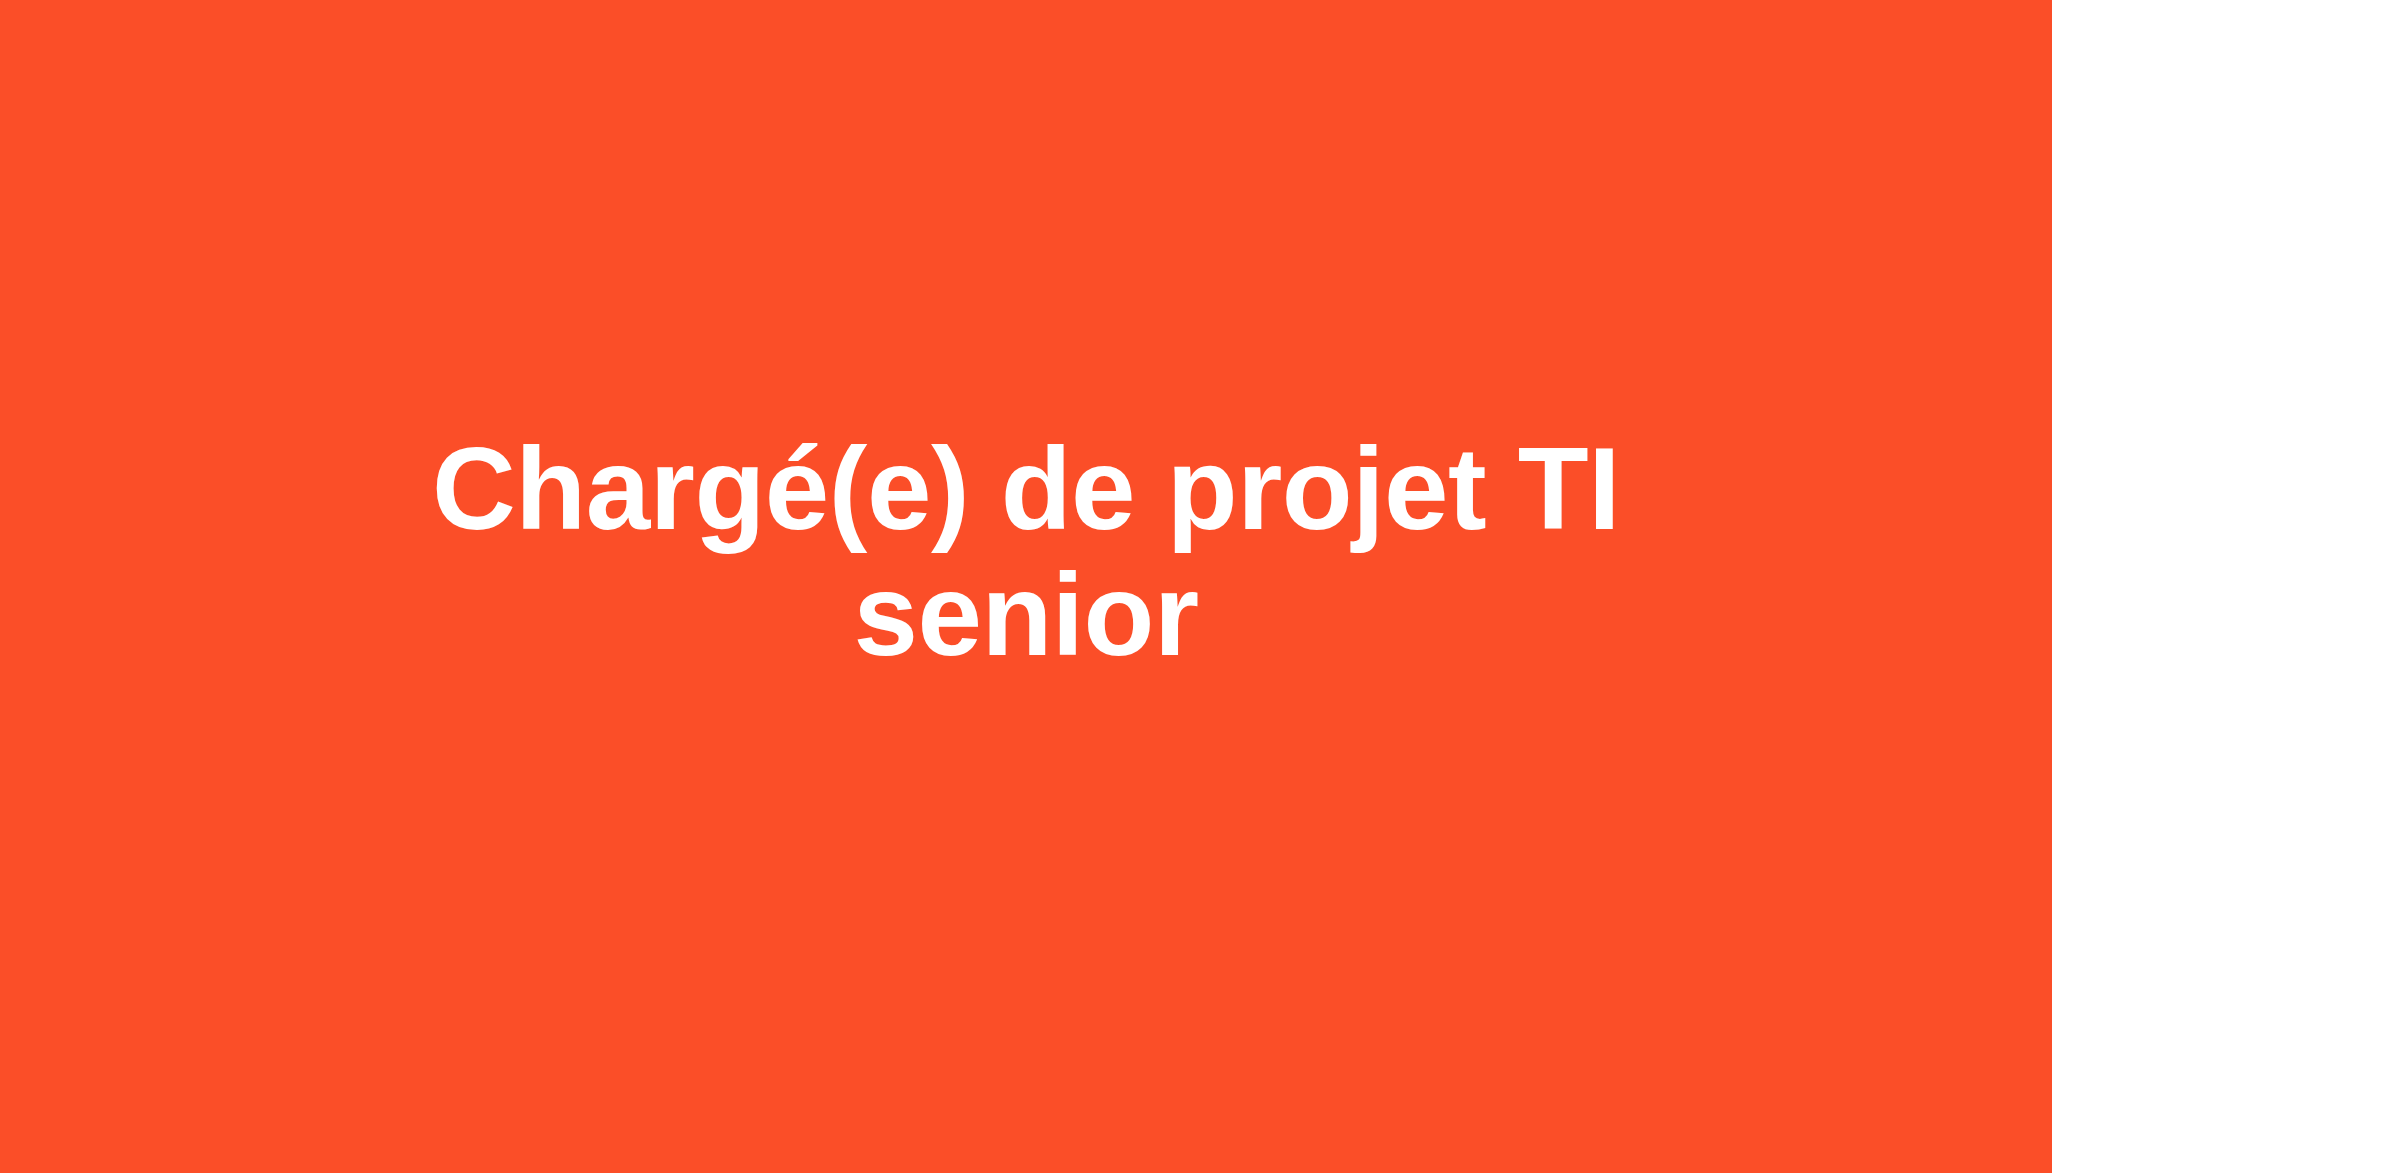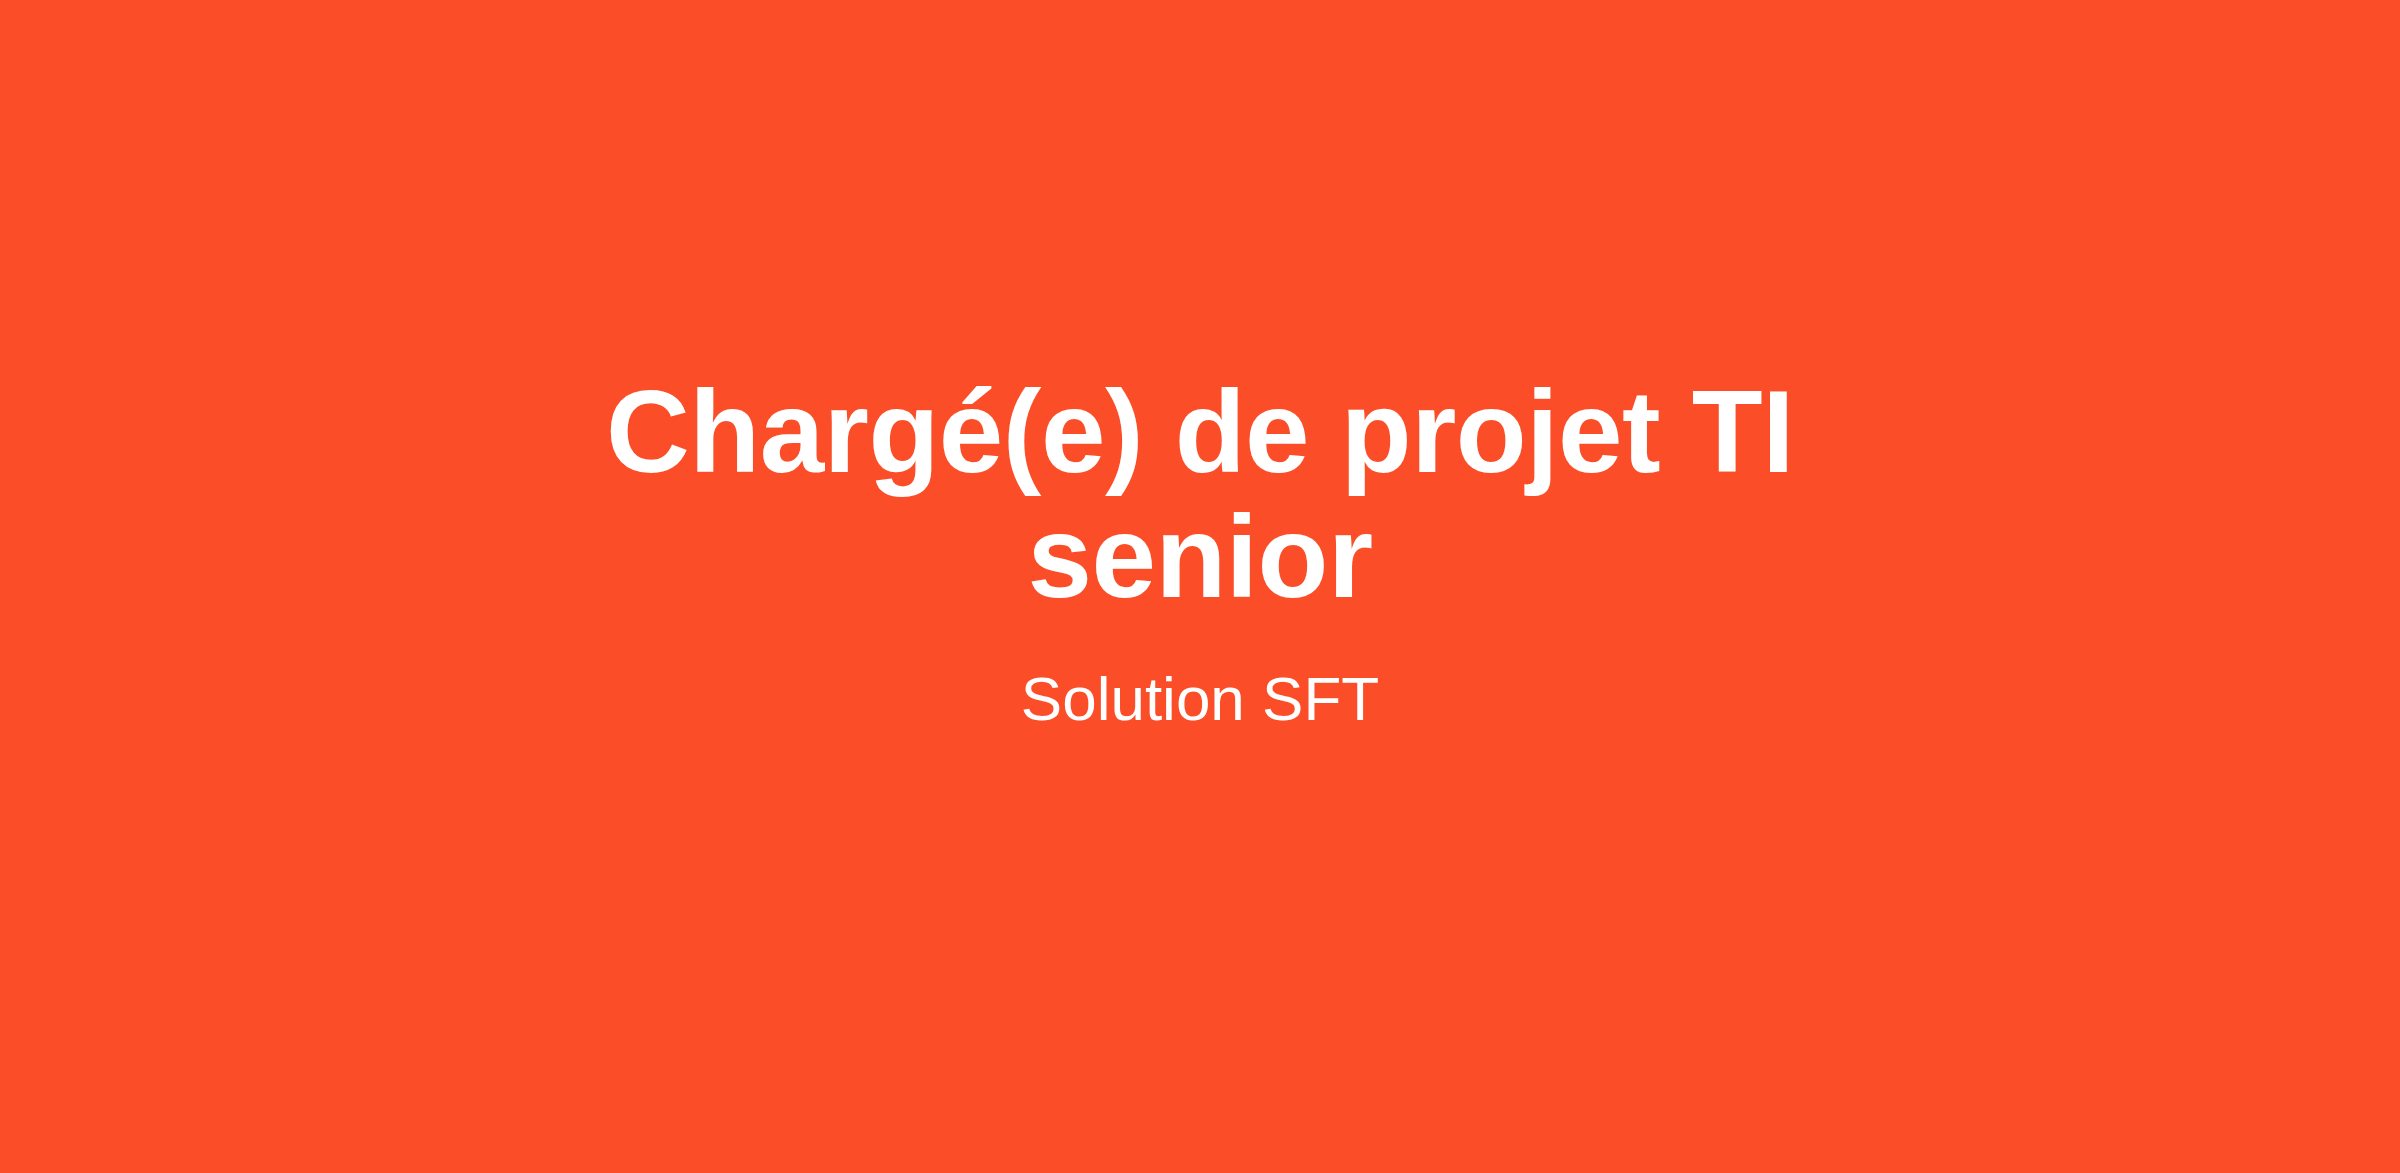--- a/index.html
+++ b/index.html
@@ -13,21 +13,21 @@
     height: 1173px;
     overflow: hidden;
     font-family: "Liberation Sans", "DejaVu Sans", sans-serif;
     -webkit-font-smoothing: antialiased;
   }
 
   
   .hero-banner {
     position: relative;
     box-sizing: border-box;
-    width: 2400px;
+    width: 2052px;
     height: 1173px;
     background-color: #fb4e28;
     display: flex;
     flex-direction: column;
     align-items: center;
     justify-content: center;
   }
 
   
   .hero-content {
@@ -64,17 +64,16 @@
 </style>
 </head>
 <body>
 
 <div class="hero-banner" style="background-color: rgb(251, 78, 40);">
 
   <div class="hero-content">
 
     <h1 class="hero-title" style="color: rgb(255, 255, 255);">Chargé(e) de projet TI senior</h1>
 
-    <p class="hero-subtitle" style="color: rgb(255, 255, 255);">Solution SFT</p>
 
   </div>
 
 </div>
 
 </body></html>

